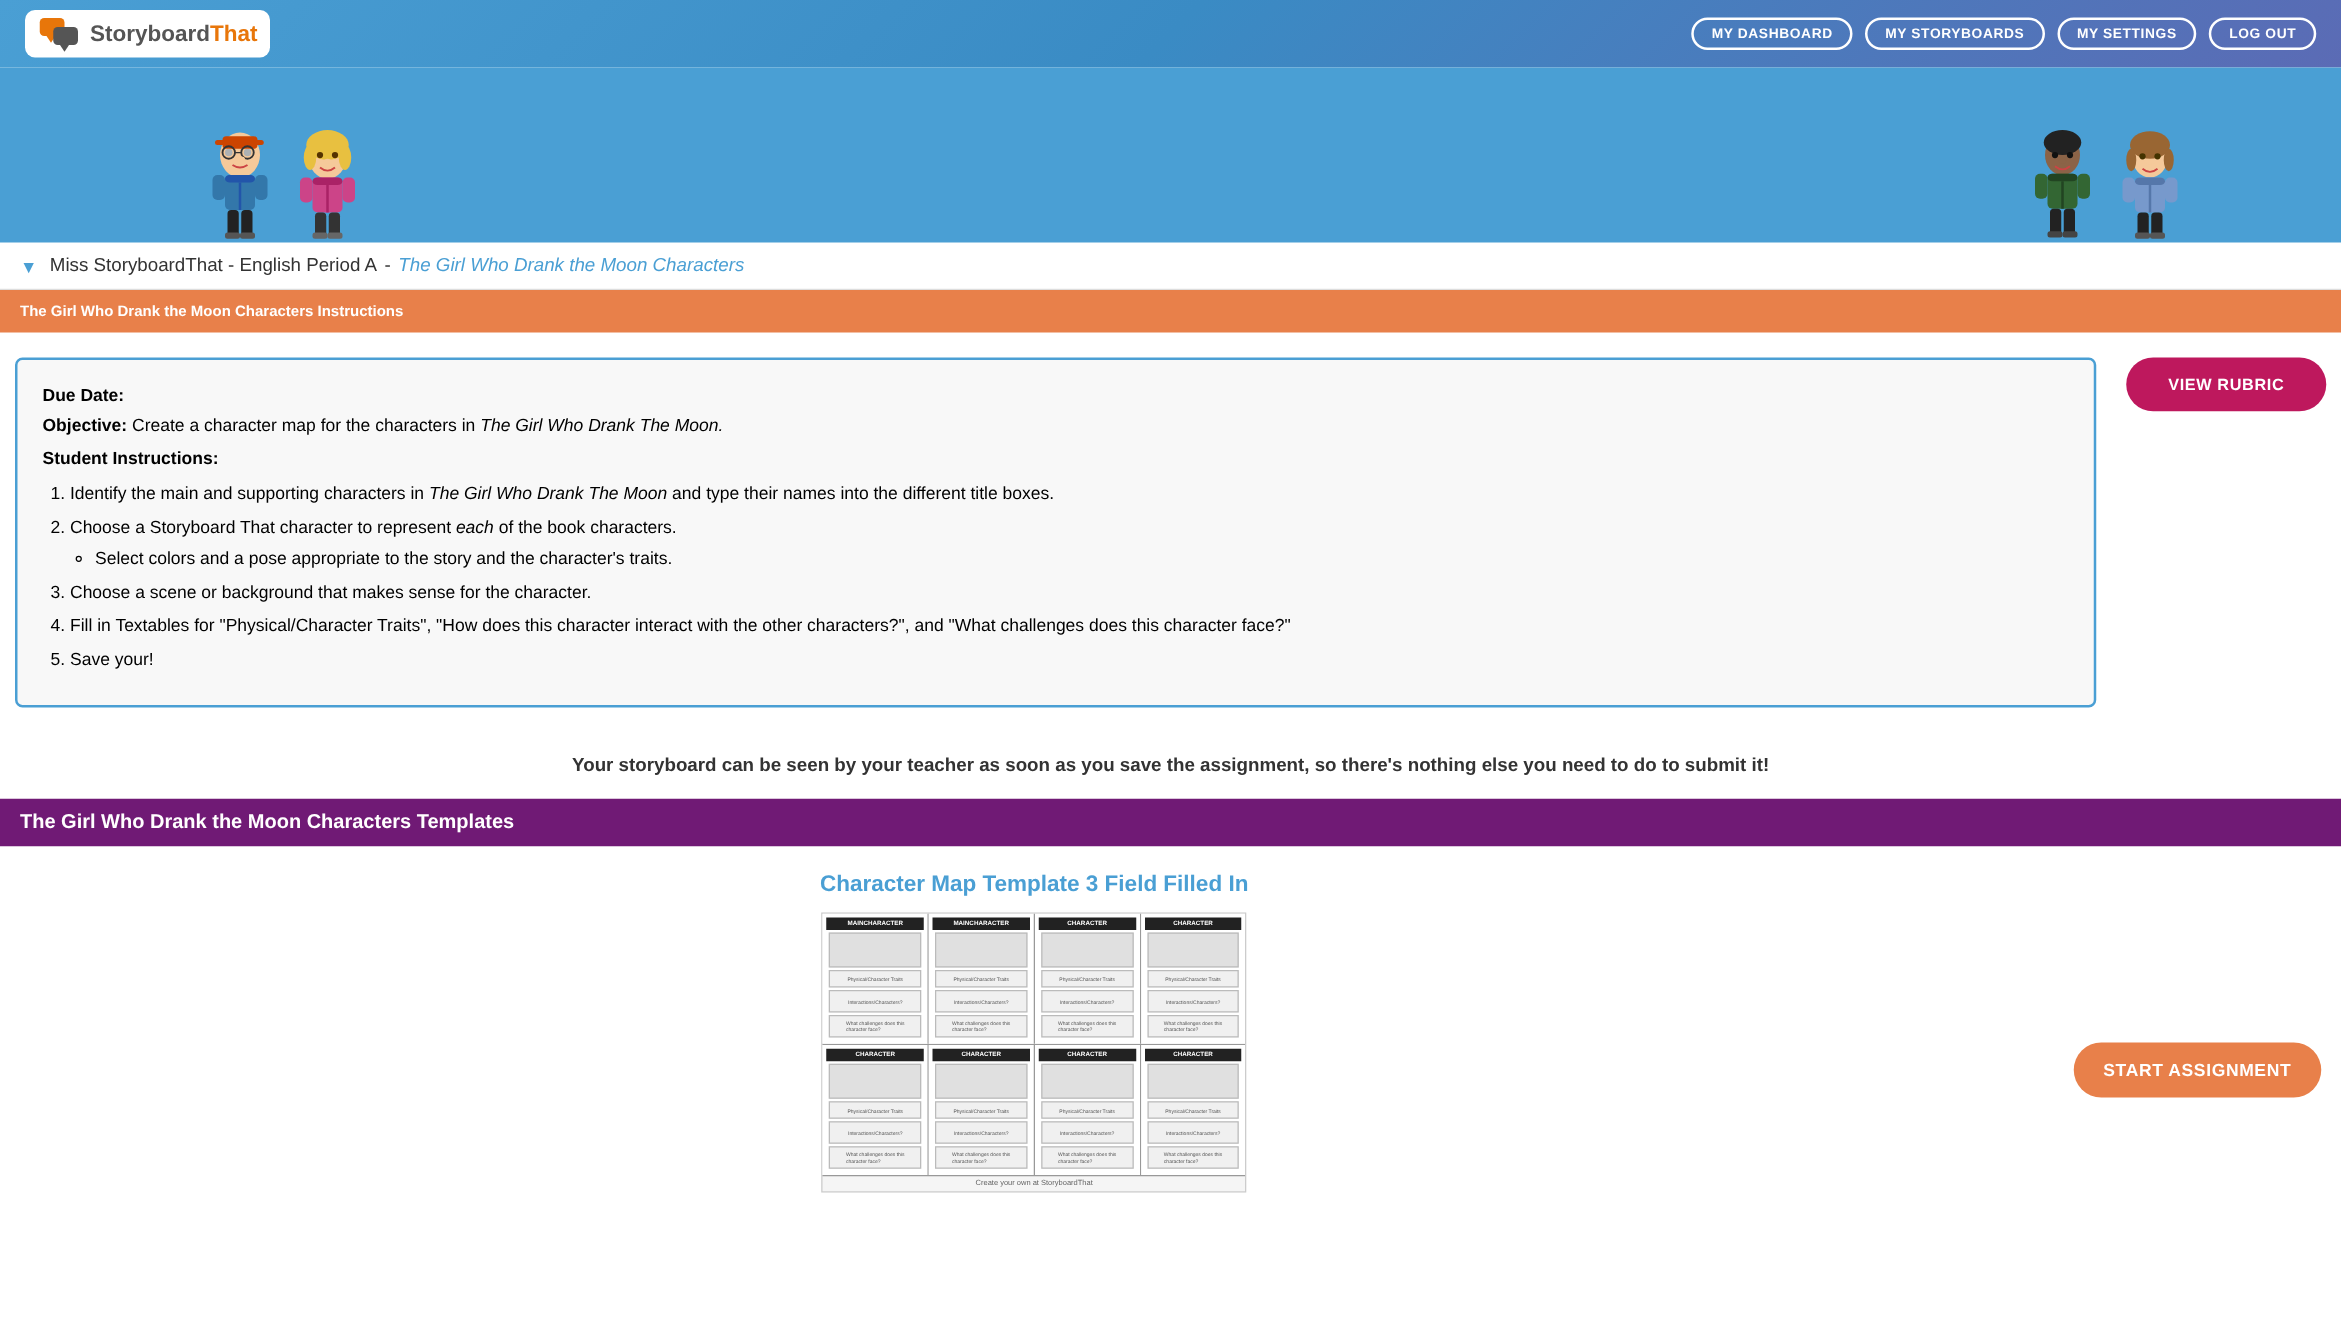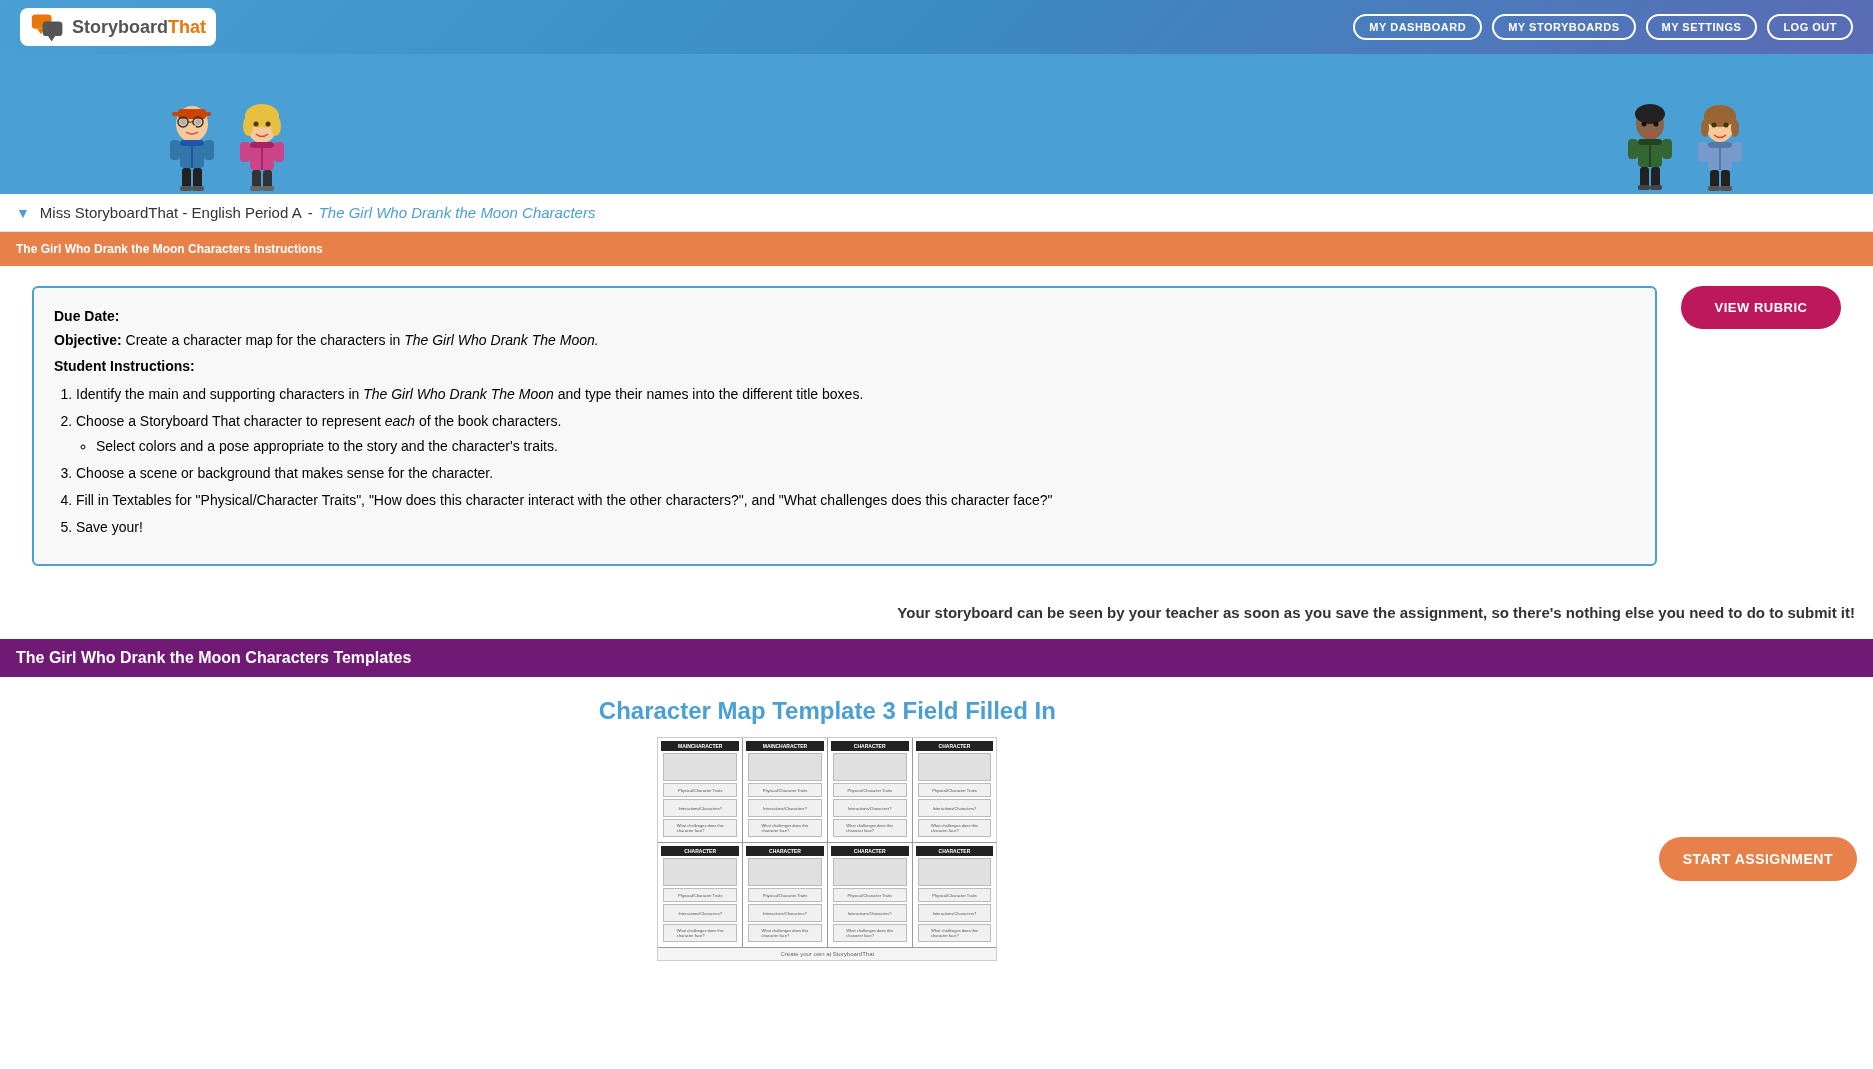--- a/index.html
+++ b/index.html
@@ -100,21 +100,21 @@
       background: #e8804a;
       color: #fff;
       padding: 10px 16px;
       font-size: 12px;
       font-weight: bold;
     }
 
     
     .instructions-container {
       display: flex;
-      padding: 20px 32px;
+      padding: 20px 12px;
       gap: 24px;
       align-items: flex-start;
     }
     .instructions-box {
       flex: 1;
       border: 2px solid #4a9fd4;
       border-radius: 6px;
       padding: 20px;
       background: #f8f8f8;
       min-height: 200px;
@@ -137,21 +137,21 @@
       font-size: 13px;
       font-weight: bold;
       cursor: pointer;
       white-space: nowrap;
       min-width: 160px;
       letter-spacing: 0.5px;
     }
 
     
     .save-notice {
-      text-align: right;
+      text-align: center;
       padding: 18px;
       font-size: 15px;
       font-weight: bold;
       color: #333;
     }
 
     
     .section-header-green {
       background: #701a75;
       color: #fff;
@@ -168,21 +168,21 @@
       align-items: flex-start;
     }
     .template-item {
       flex: 1;
       display: flex;
       flex-direction: column;
       align-items: center;
     }
     .template-title {
       color: #4a9fd4;
-      font-size: 24px;
+      font-size: 18px;
       font-weight: bold;
       margin-bottom: 12px;
       text-align: center;
     }
     .template-preview {
       border: 1px solid #ccc;
       width: 340px;
       background: #f5f5f5;
     }
     .template-row {

